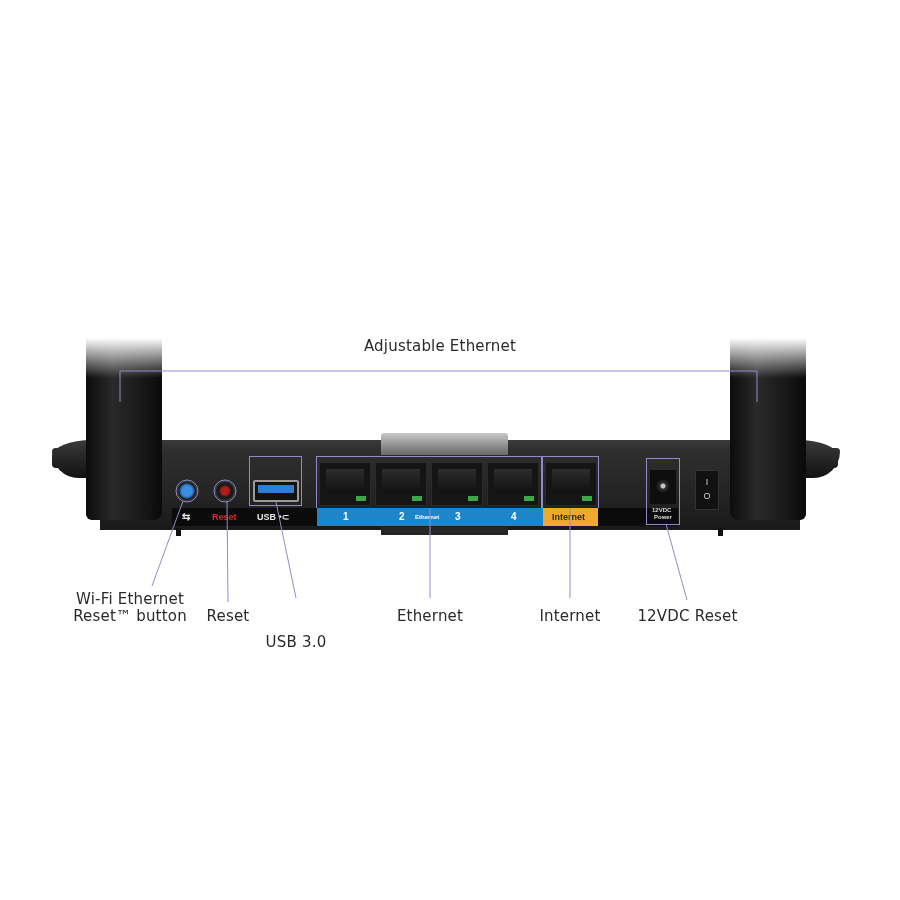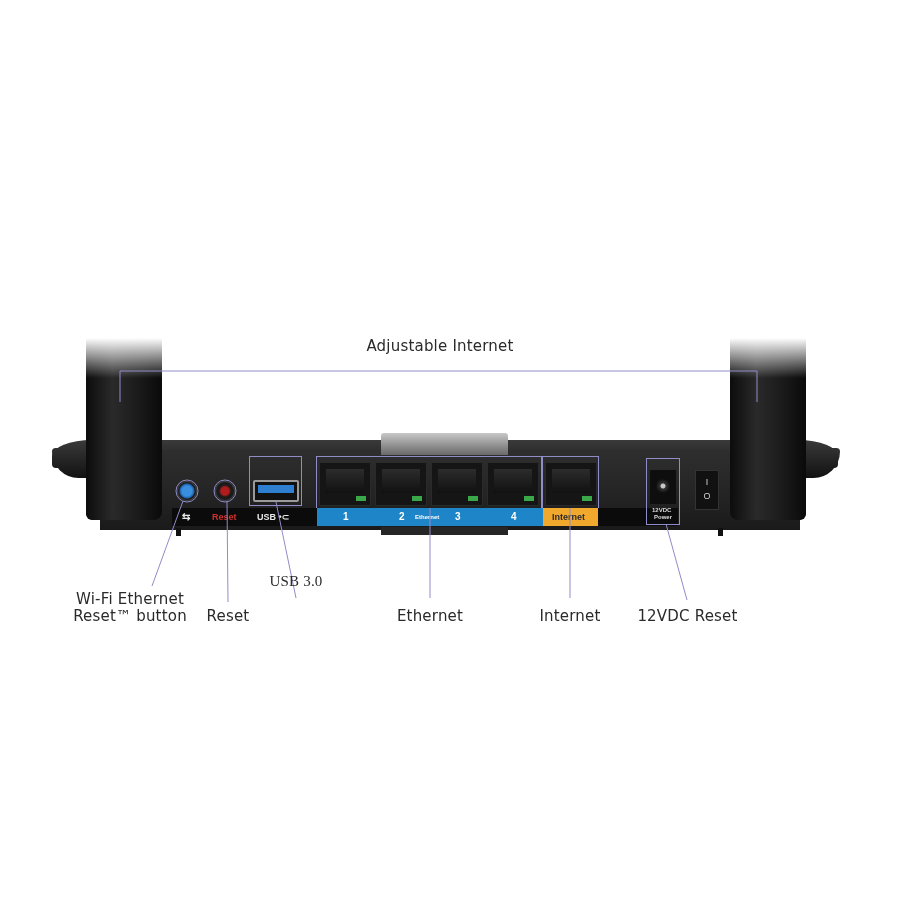--- a/index.html
+++ b/index.html
@@ -129,20 +129,20 @@
     <line x1="276" y1="502" x2="296" y2="598"></line>
 
     <line x1="430" y1="508" x2="430" y2="598"></line>
 
     <line x1="570" y1="508" x2="570" y2="598"></line>
 
     <line x1="666" y1="524" x2="687" y2="600"></line>
   </g>
 </svg>
 
-<span class="label title-label" style="left:340px;top:337px;width:200px;">Adjustable Internet</span>
+<span class="label title-label" style="left:340px;top:337px;width:200px;">Adjustable Ethernet</span>
 <span class="label" style="left:60px;top:590px;width:140px;">Wi-Fi Ethernet</span>
 <span class="label" style="left:60px;top:607px;width:140px;">Reset™ button</span>
 <span class="label" style="left:198px;top:607px;width:60px;">Reset</span>
-<span class="label" style="left:260px;top:572px;width:72px;font-family:Liberation Serif, serif;">USB 3.0</span>
+<span class="label" style="left:260px;top:633px;width:72px;">USB 3.0</span>
 <span class="label" style="left:390px;top:607px;width:80px;">Ethernet</span>
 <span class="label" style="left:530px;top:607px;width:80px;">Internet</span>
 <span class="label" style="left:630px;top:607px;width:115px;">12VDC Reset</span>
 
 </body></html>

